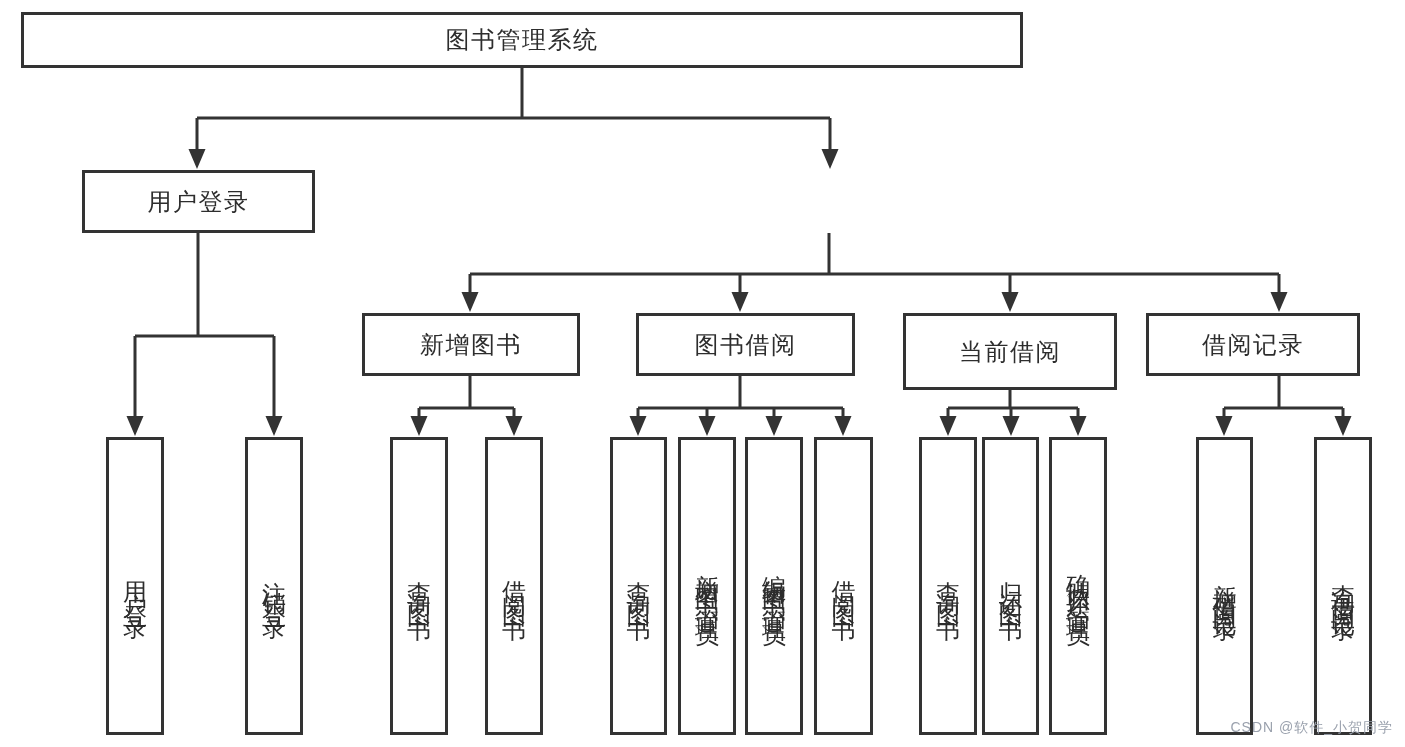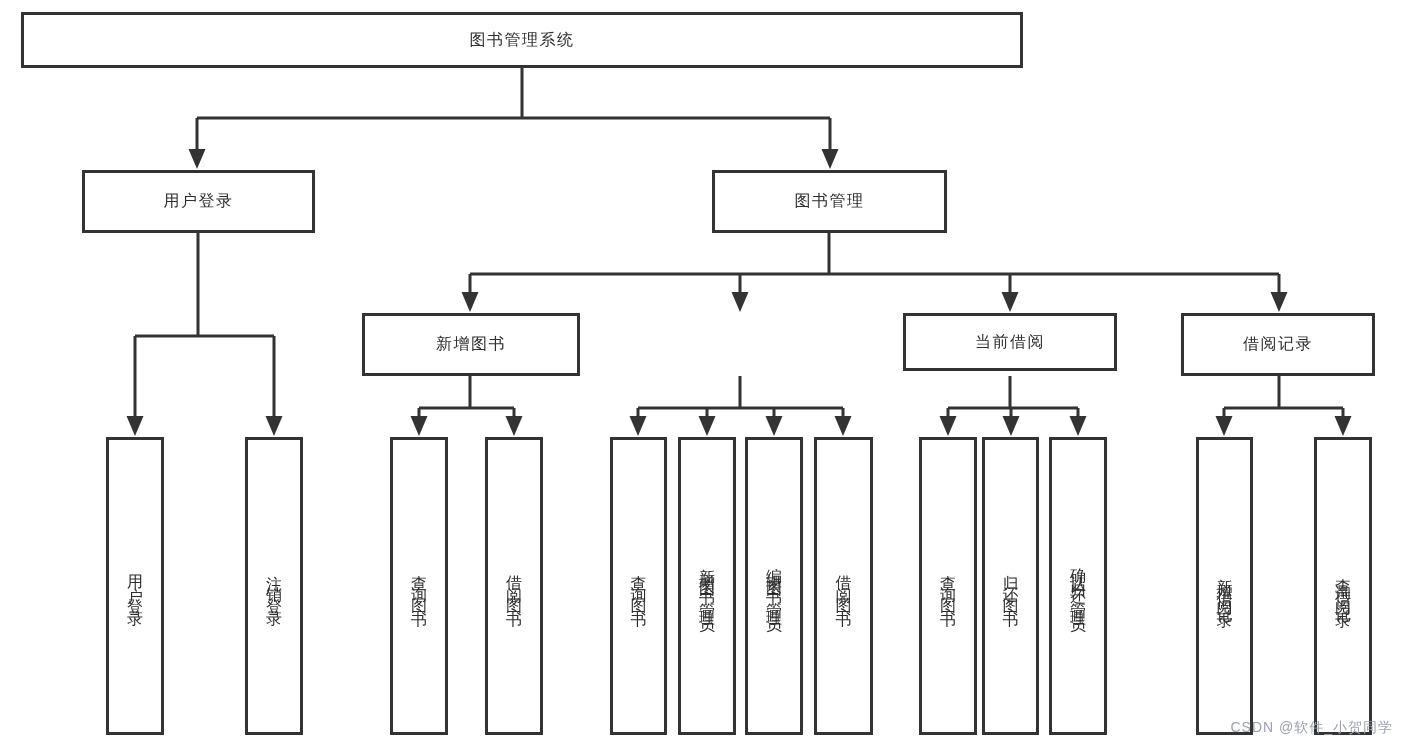--- a/index.html
+++ b/index.html
@@ -1,21 +1,21 @@
 <!DOCTYPE html>
 <html><head>
 <meta charset="utf-8">
 <style>
   html,body { margin:0; padding:0; background:#ffffff; }
   body { font-family:"Liberation Sans", sans-serif; }
   .stage { position:relative; width:1405px; height:747px; background:#ffffff; overflow:hidden; }
   .wires { position:absolute; left:0; top:0; width:1405px; height:747px; }
   .node { position:absolute; box-sizing:border-box; border:3px solid #333333; background:#ffffff;
           display:flex; align-items:center; justify-content:center; }
-  .node .lbl { font-size:16px; color:#2d2d2d; letter-spacing:1.5px; white-space:nowrap; }
+  .node .lbl { font-size:24px; color:#2d2d2d; letter-spacing:1.5px; white-space:nowrap; }
   .leaf .lbl { writing-mode:vertical-rl; text-orientation:mixed; white-space:normal;
                line-height:1; }
   .ls-wide  .lbl { letter-spacing:12px; }
   .ls-tight .lbl { letter-spacing:7px; }
   .watermark { position:absolute; right:12px; bottom:10px; font-size:14px; color:#9aa1ad;
                letter-spacing:1px; white-space:nowrap; }
 </style>
 </head>
 <body>
 
@@ -41,31 +41,31 @@
              M1334.5 416H1351.5L1343 436Z"></path>
   </svg>
 
   <div class="node" style="left:21px;top:12px;width:1002px;height:56px">
     <span class="lbl">图书管理系统</span>
   </div>
 
   <div class="node" style="left:82px;top:170px;width:233px;height:63px">
     <span class="lbl">用户登录</span>
   </div>
-  <div class="node" style="left:712px;top:170px;width:235px;height:63px">
-    <span class="lbl">图书管理</span>
-  </div>
 
   <div class="node" style="left:362px;top:313px;width:218px;height:63px">
     <span class="lbl">新增图书</span>
   </div>
-  <div class="node" style="left:903px;top:313px;width:214px;height:58px">
+  <div class="node" style="left:636px;top:313px;width:219px;height:63px">
+    <span class="lbl">图书借阅</span>
+  </div>
+  <div class="node" style="left:903px;top:313px;width:214px;height:77px">
     <span class="lbl">当前借阅</span>
   </div>
-  <div class="node" style="left:1181px;top:313px;width:194px;height:63px">
+  <div class="node" style="left:1146px;top:313px;width:214px;height:63px">
     <span class="lbl">借阅记录</span>
   </div>
 
   <div class="node leaf ls-wide" style="left:106px;top:437px;width:58px;height:298px">
     <span class="lbl">用户登录</span>
   </div>
   <div class="node leaf ls-wide" style="left:245px;top:437px;width:58px;height:298px">
     <span class="lbl">注销登录</span>
   </div>
 

